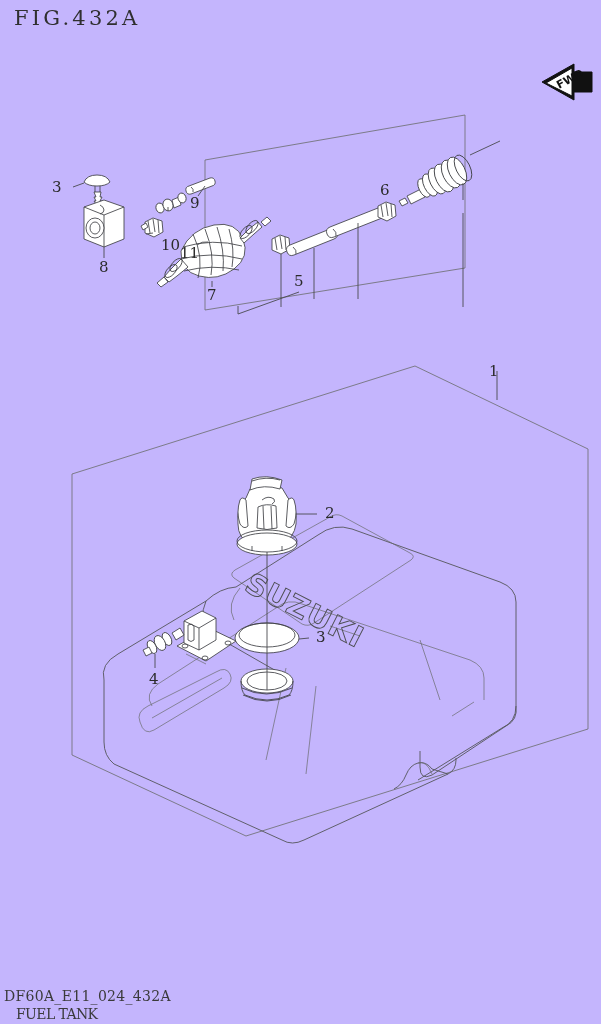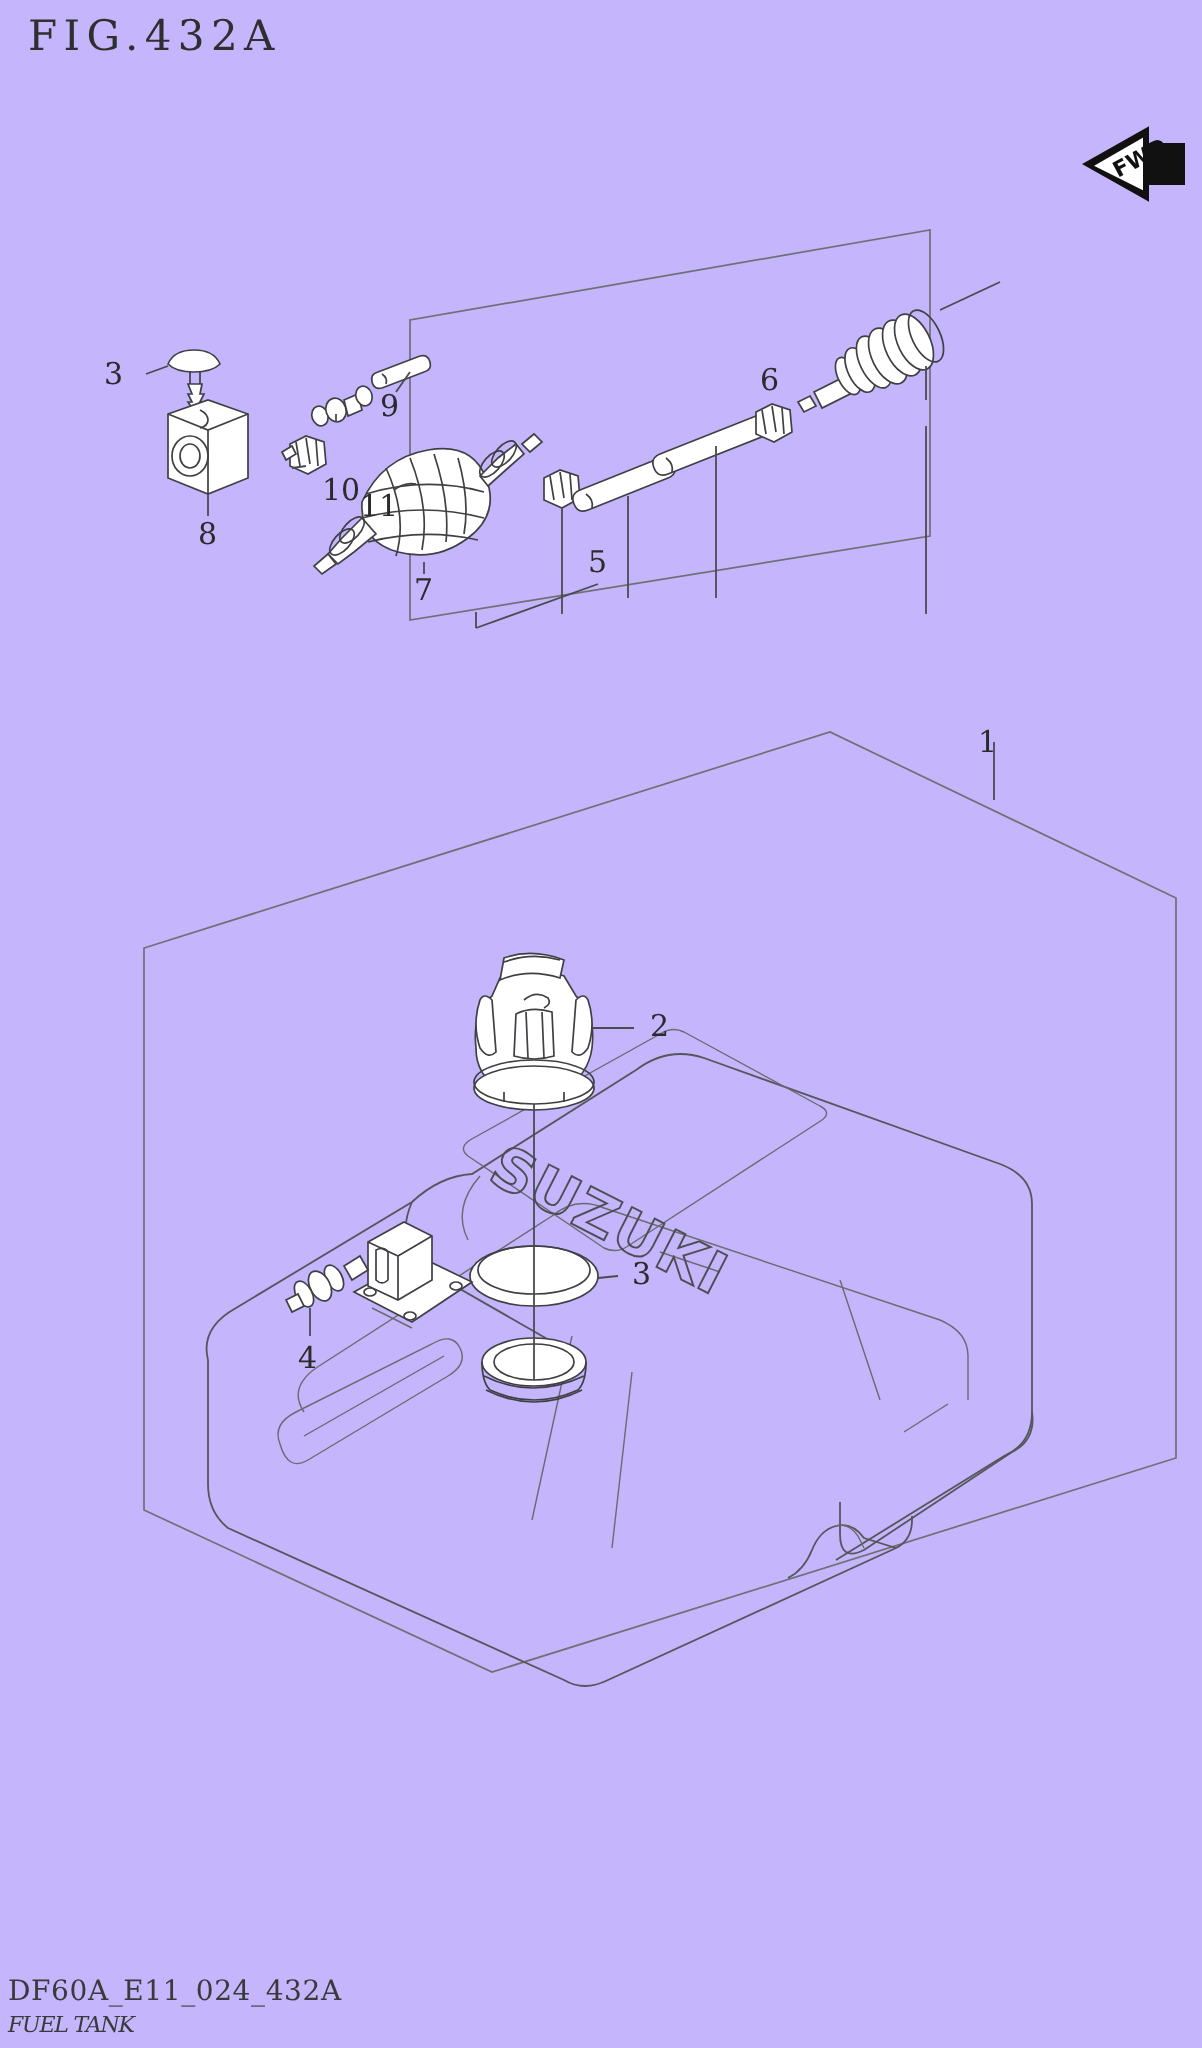--- a/index.html
+++ b/index.html
@@ -38,28 +38,27 @@
     left: 4px;
     top: 988px;
     font-family: "DejaVu Serif", "Liberation Serif", serif;
     font-size: 14px;
     letter-spacing: 0.3px;
     color: #3a3a3a;
     white-space: pre;
   }
   .footer-name {
     position: absolute;
-    left: 4px;
+    left: 16px;
     top: 1006px;
     font-family: "DejaVu Serif", "Liberation Serif", serif;
-    font-size: 11px;
+    font-size: 14px;
     letter-spacing: -0.6px;
     color: #3a3a3a;
     white-space: pre;
-    font-style: italic;
   }
   .fwd-badge {
     position: absolute;
     left: 540px;
     top: 62px;
     width: 56px;
     height: 42px;
   }
   .callout {
     position: absolute;

